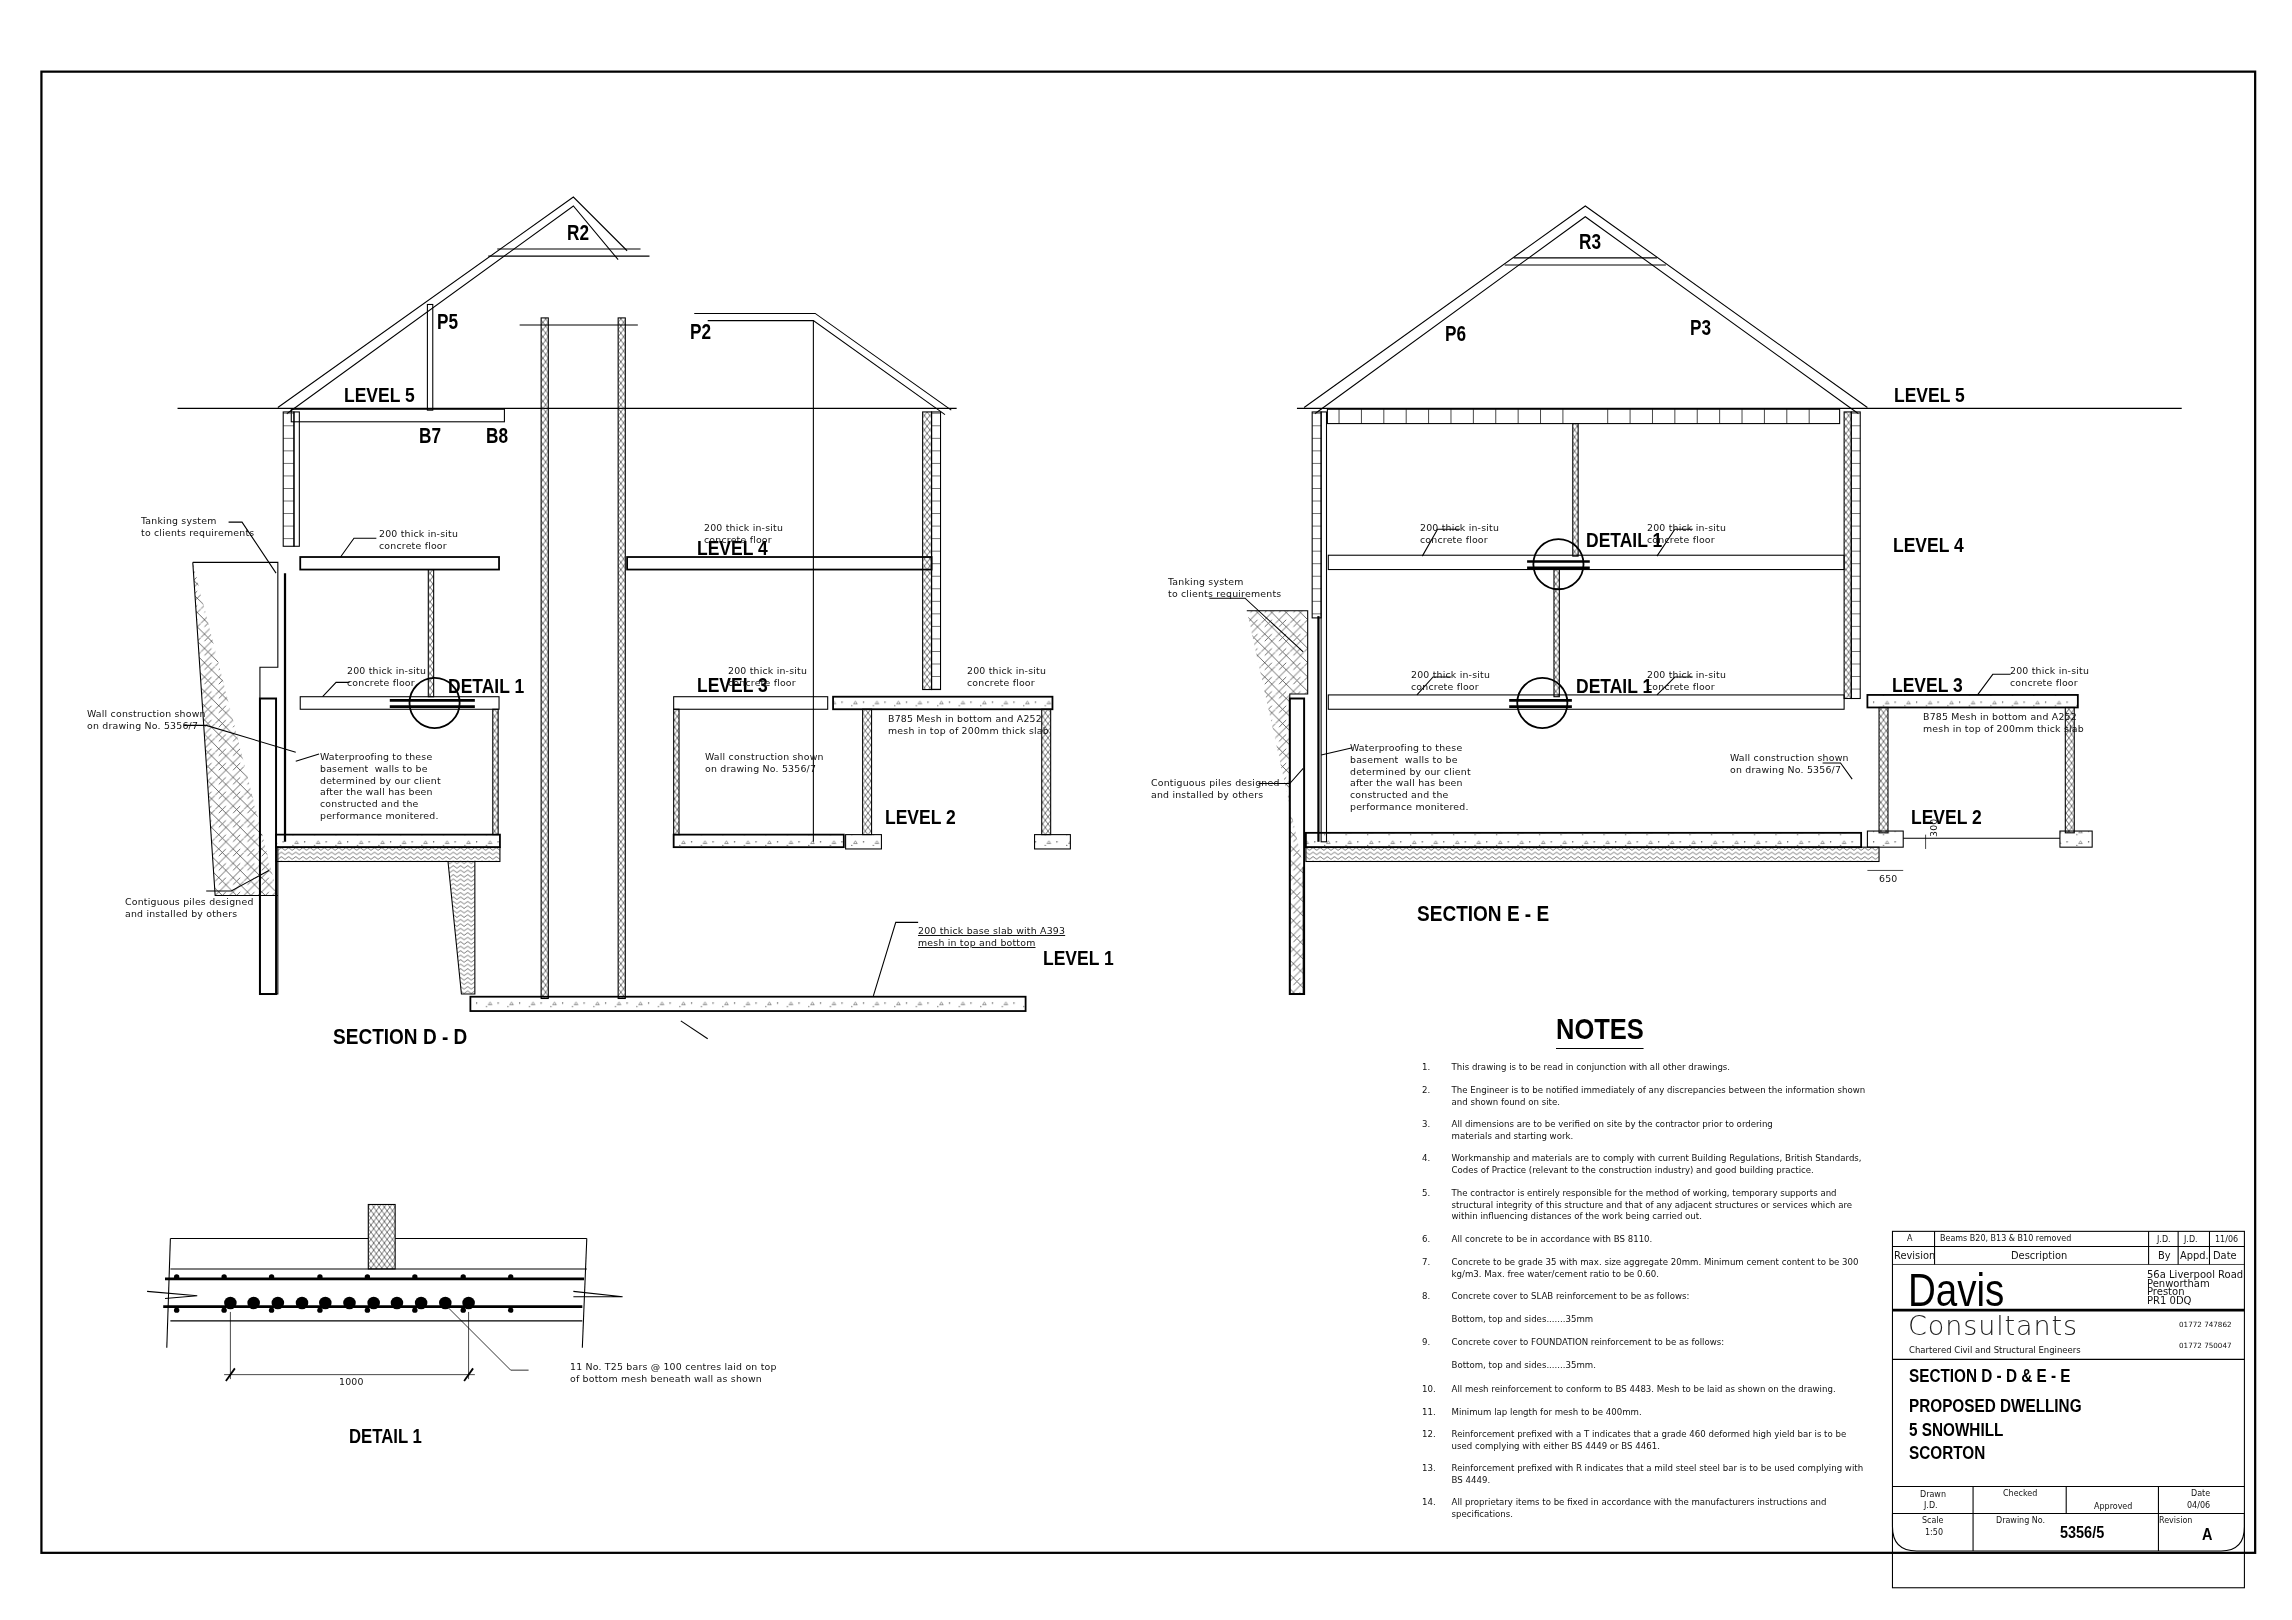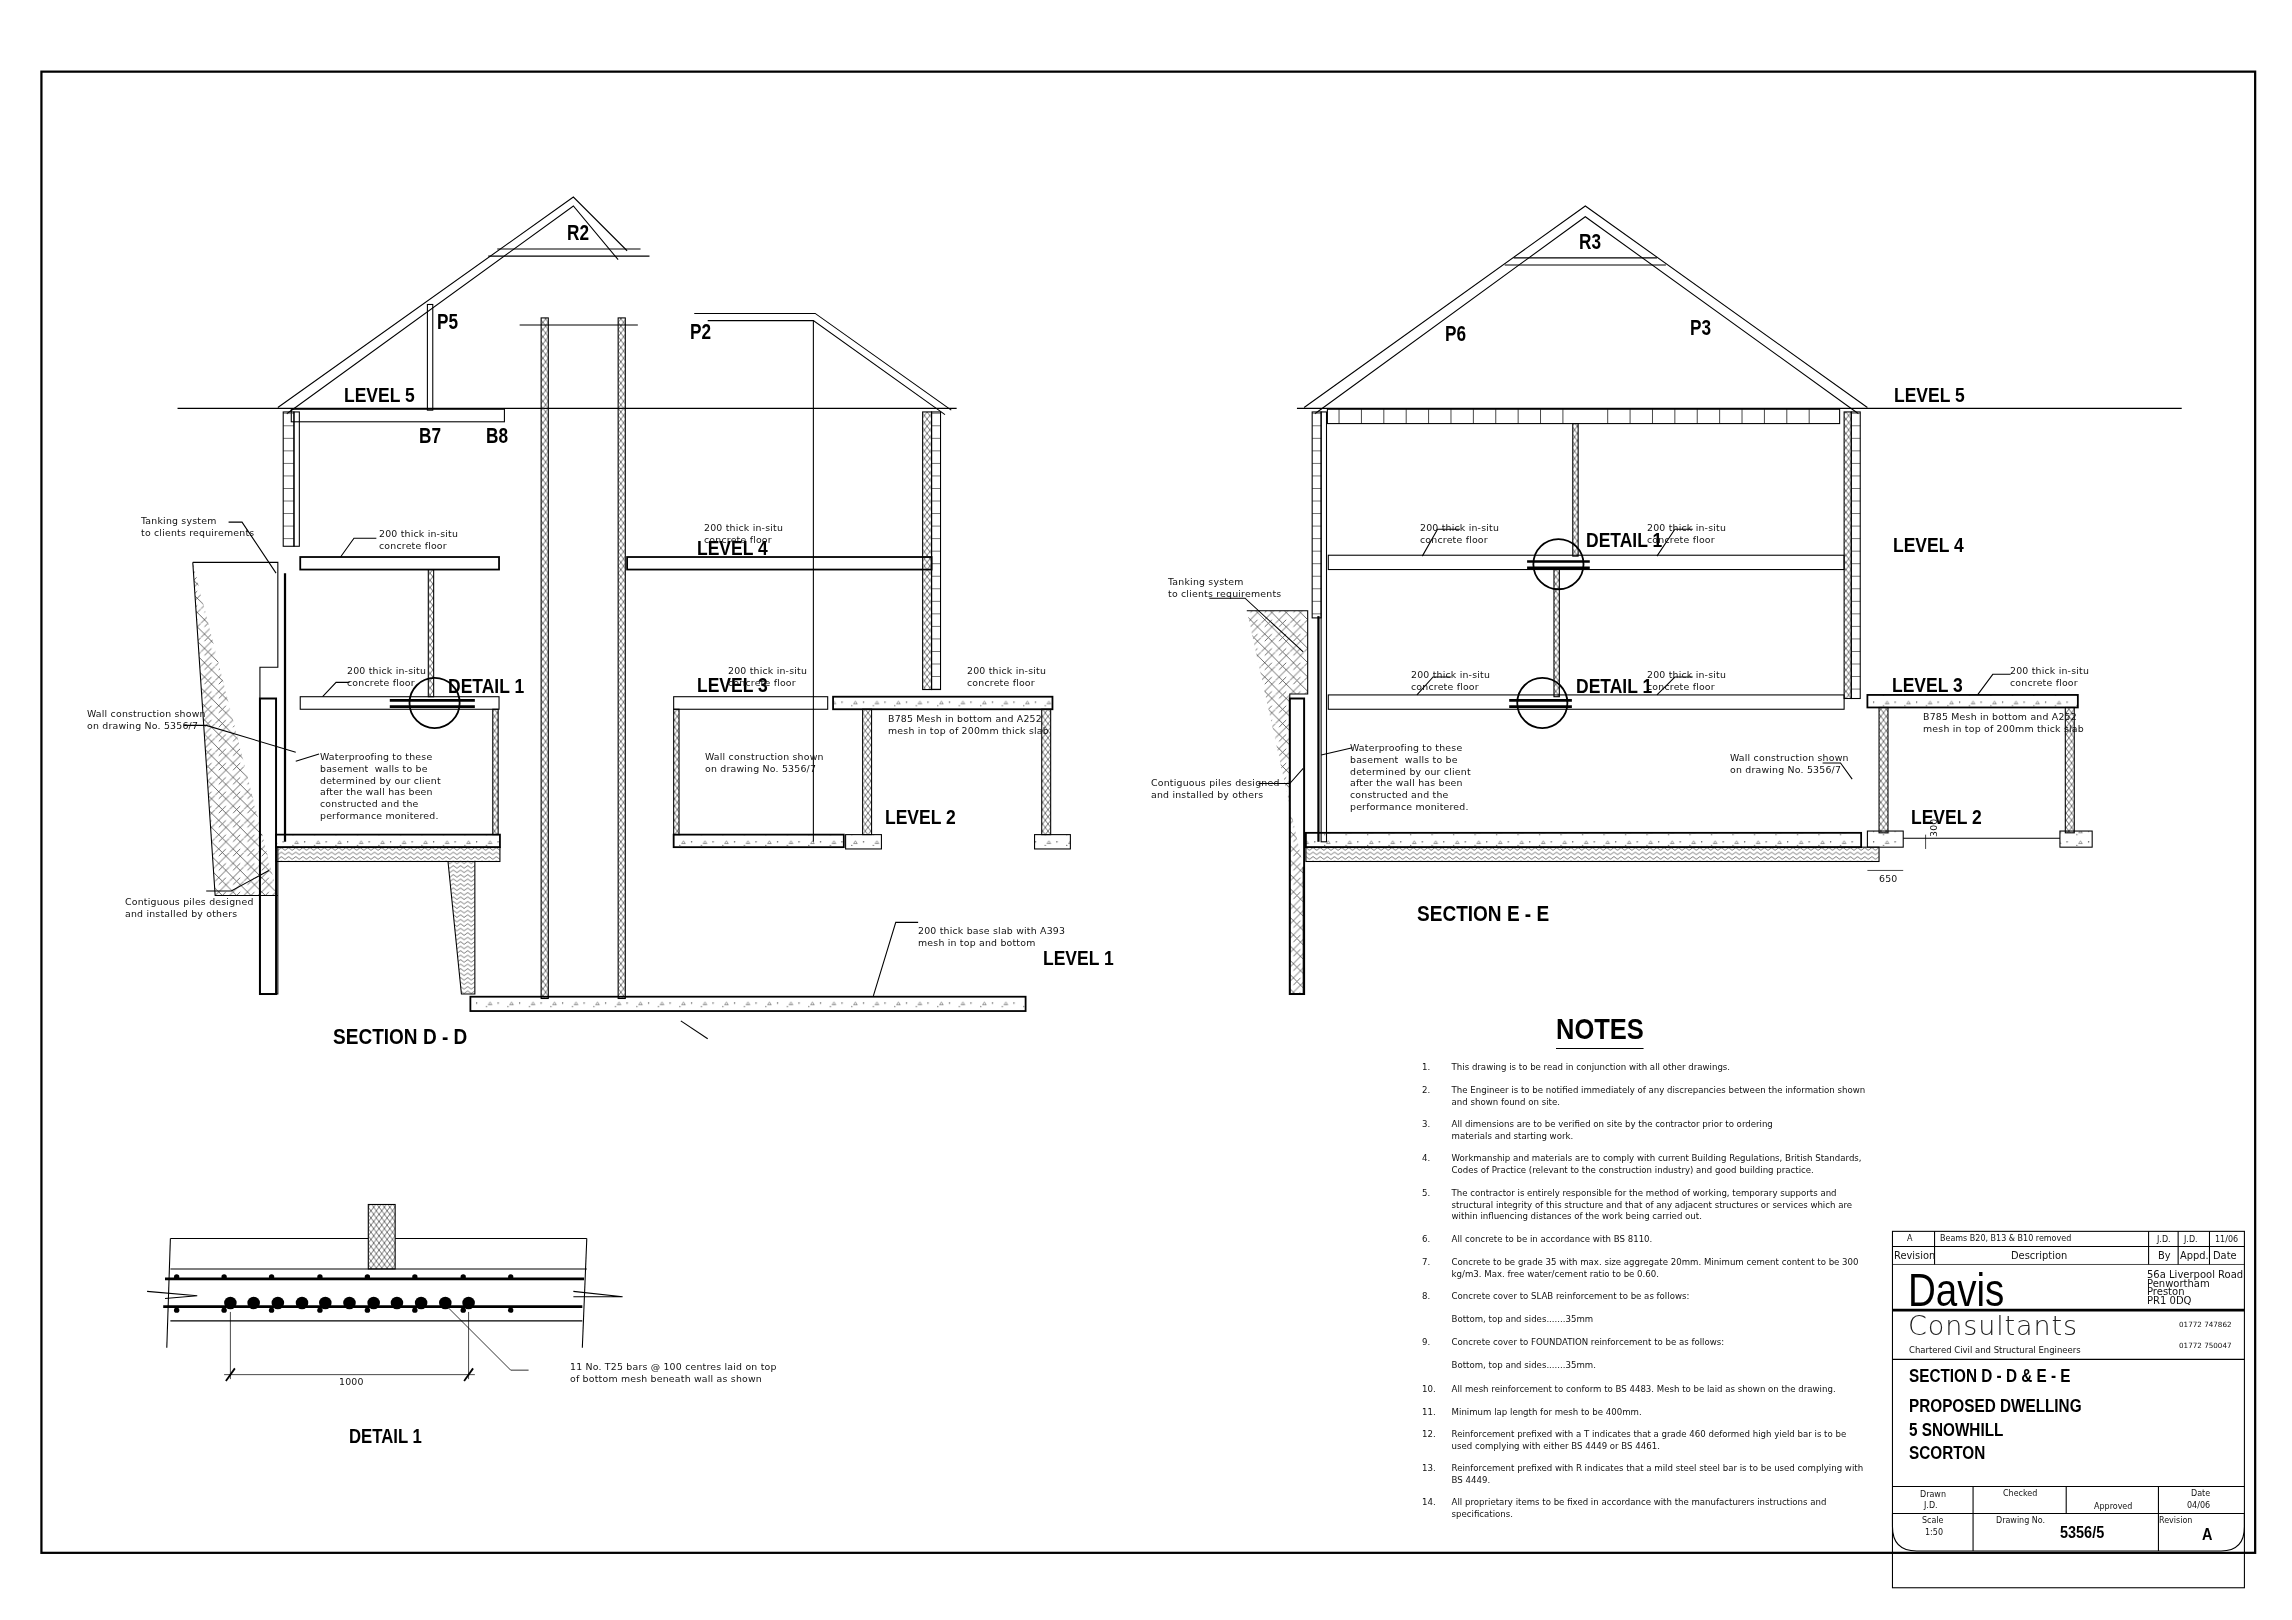--- a/index.html
+++ b/index.html
@@ -294,21 +294,21 @@
 <div class="t sm" style="left:320px;top:751px;">Waterproofing to these
 basement  walls to be
 determined by our client
 after the wall has been
 constructed and the
 performance monitered.</div>
 <div class="t sm" style="left:888px;top:713px;">B785 Mesh in bottom and A252
 mesh in top of 200mm thick slab</div>
 <div class="t sm" style="left:125px;top:896px;">Contiguous piles designed
 and installed by others</div>
-<div class="t sm" style="left:918px;top:925px;">200 thick base slab with A393
+<div class="t sm" style="left:918px;top:925px;text-decoration:underline;">200 thick base slab with A393
 mesh in top and bottom</div>
 
 <div class="t mk" style="left:1579px;top:229px;">R3</div>
 <div class="t mk" style="left:1445px;top:321px;">P6</div>
 <div class="t mk" style="left:1690px;top:315px;">P3</div>
 <div class="t lvl" style="left:1894px;top:382px;">LEVEL 5</div>
 <div class="t lvl" style="left:1893px;top:532px;">LEVEL 4</div>
 <div class="t lvl" style="left:1892px;top:672px;">LEVEL 3</div>
 <div class="t lvl" style="left:1911px;top:804px;">LEVEL 2</div>
 <div class="t lvl" style="left:1586px;top:527px;">DETAIL 1</div>

